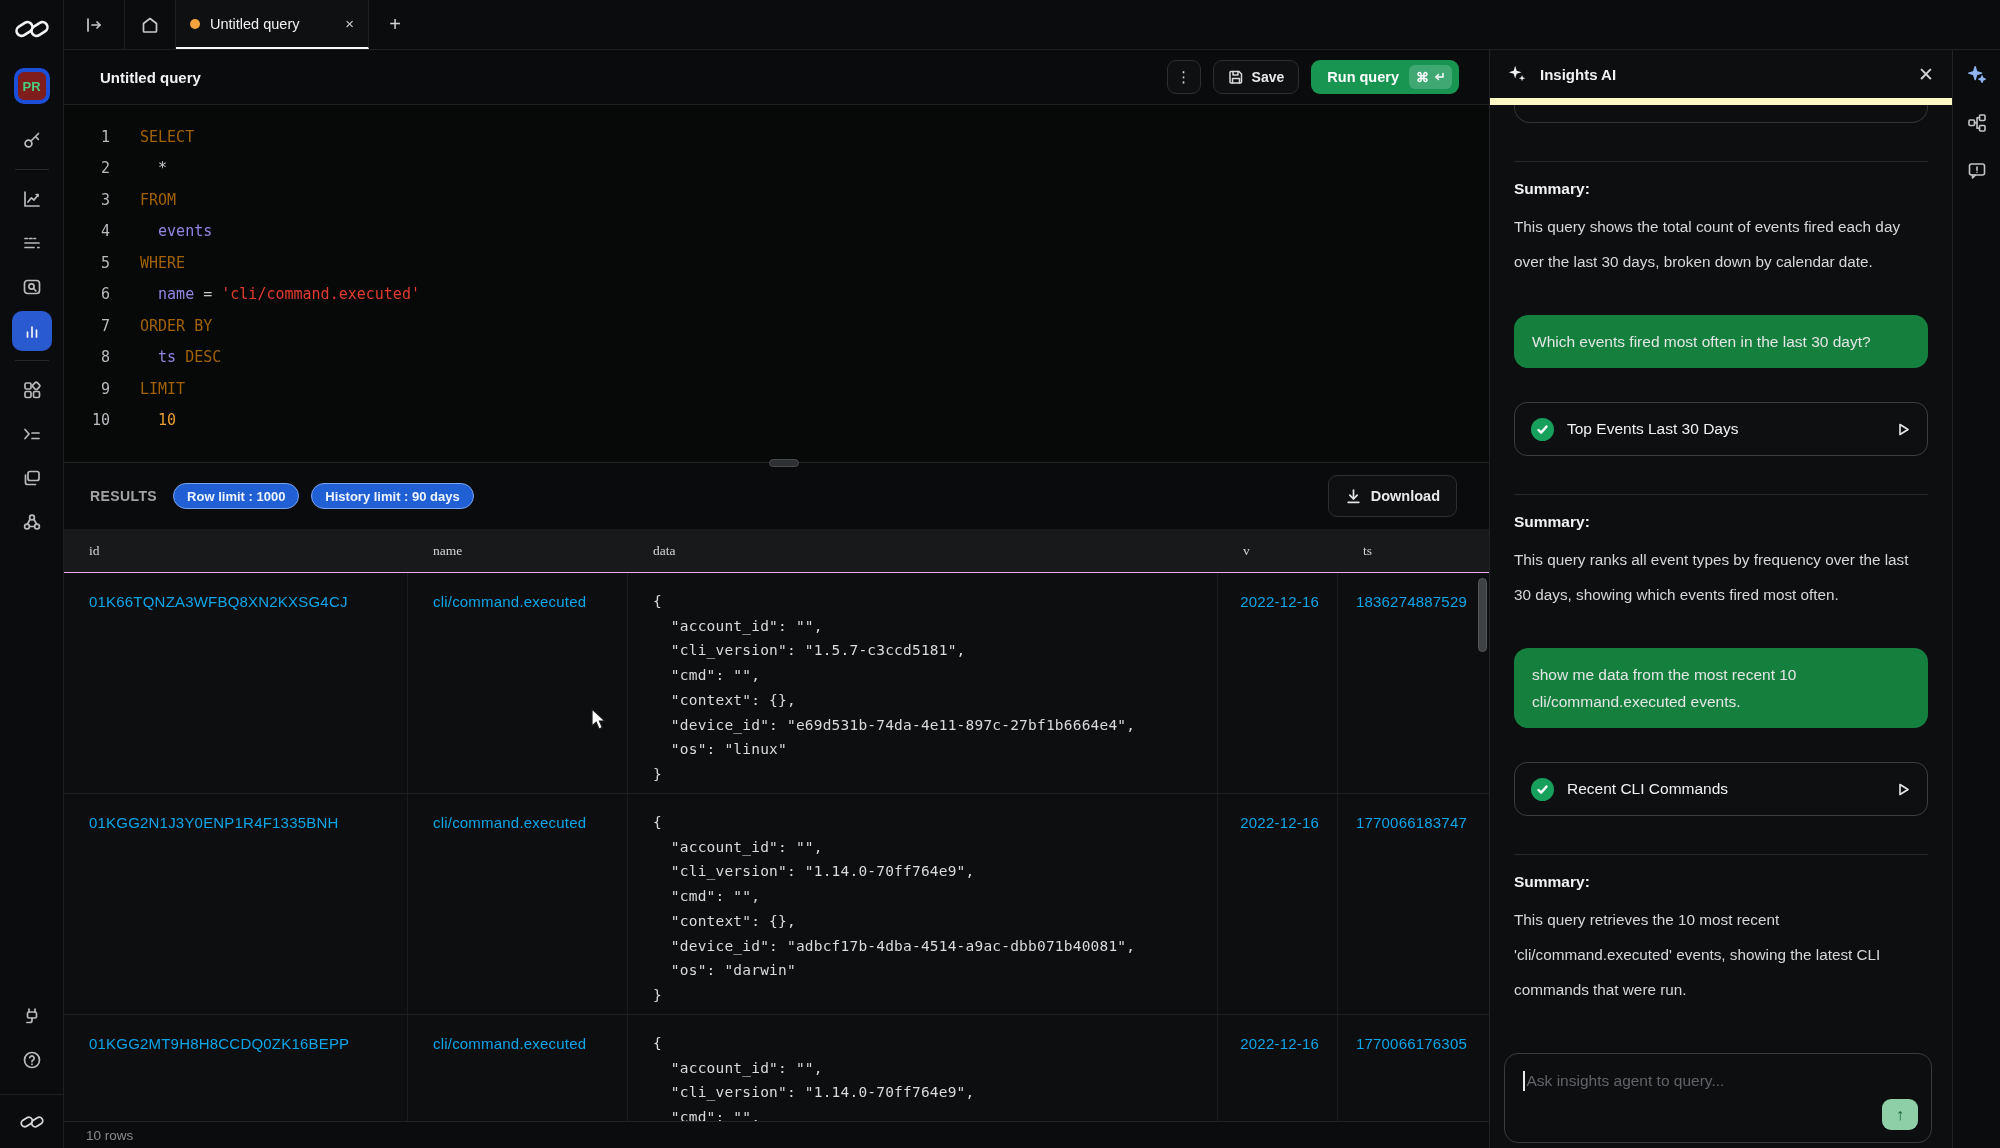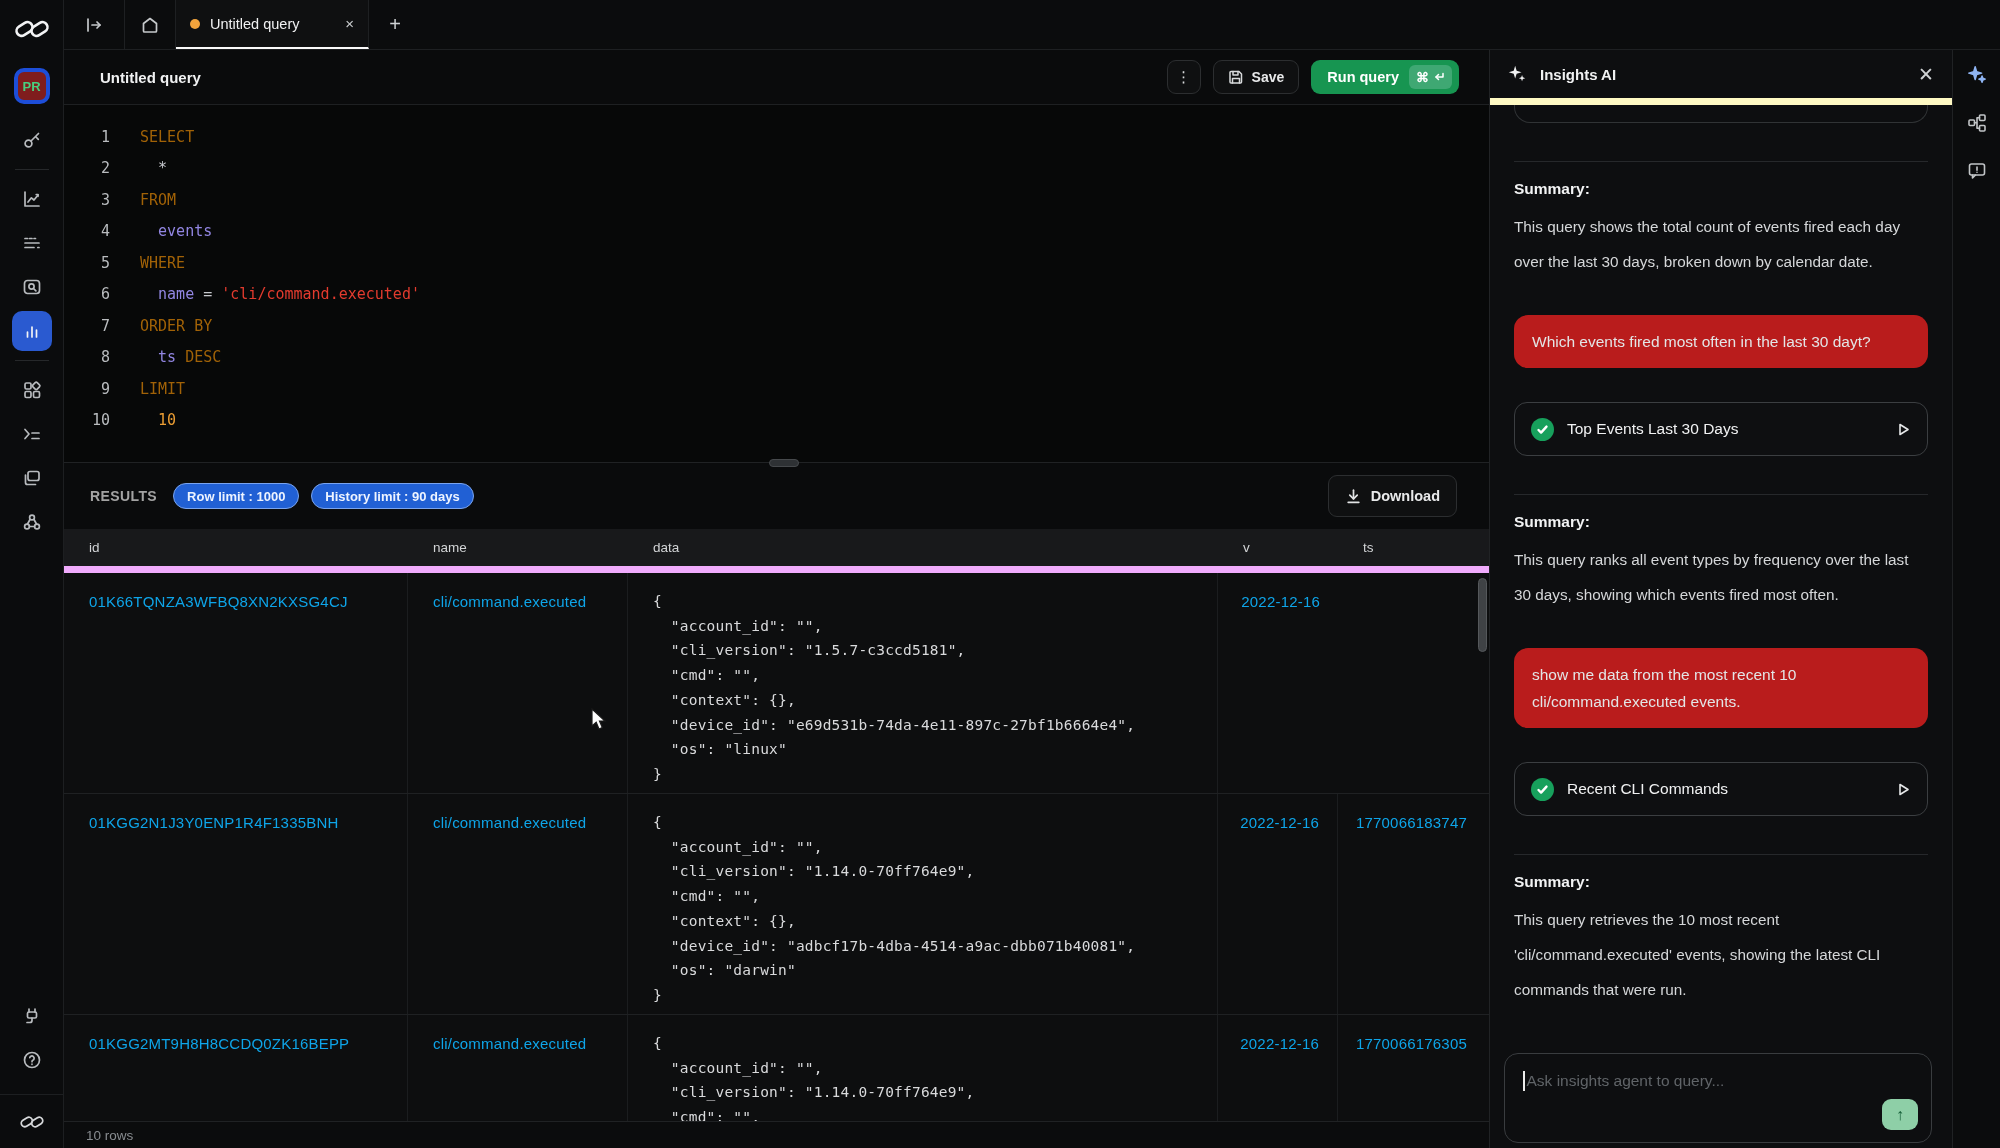--- a/index.html
+++ b/index.html
@@ -75,21 +75,21 @@
   .rheader { height:66px; flex:none; display:flex; align-items:center; padding:0 32px 0 26px; gap:12px; }
   .r-label { font-size:14px; font-weight:bold; color:#a3a3a3; letter-spacing:.4px; margin-right:4px; }
   .pill { height:26px; border-radius:14px; background:#2160d4; border:1.5px solid #79a4ef; color:#eef4ff;
     font-size:13px; font-weight:bold; display:flex; align-items:center; padding:0 13px; cursor:pointer; }
   .btn-download { margin-left:auto; height:42px; border:1px solid #2c2e30; border-radius:9px; background:#0f1011;
     color:#e8e9ea; font-size:14.5px; font-weight:600; display:flex; align-items:center; gap:9px; padding:0 16px; cursor:pointer; }
   .btn-download svg { stroke:#e2e4e5; fill:none; stroke-width:1.6; stroke-linecap:round; stroke-linejoin:round; }
 
   
   .tgrid { display:grid; grid-template-columns:344px 220px 590px 120px 139px; }
-  .thead { height:44px; flex:none; background:#18191b; border-bottom:7px solid #f0abfc; align-items:center; }
+  .thead { height:44px; flex:none; background:#18191b; border-bottom:1px solid #f0abfc; align-items:center;font-family:Liberation Serif, serif; }
   .th { font-size:13.5px; color:#d2d4d6; padding-left:25px; }
   .tbody { height:548px; flex:none; overflow:hidden; position:relative; background:#0d0e0f; }
   .trow { border-bottom:1px solid #1f2123; height:221px; overflow:hidden; cursor:default; }
   .trow:last-child { height:106px; border-bottom:none; }
   .td { padding:20px 0 0 25px; font-size:15px; color:#0ea5e9; letter-spacing:.2px; border-right:1px solid #1b1d1f; }
   .td:last-child { border-right:none; }
   .td-data { font-family:"DejaVu Sans Mono", monospace; font-size:14.5px; line-height:24.7px;
     white-space:pre; padding-top:16px; color:#d9dadc; }
   .td-v { text-align:right; padding-left:0; padding-right:18px; }
   .td-ts { text-align:right; padding-left:0; padding-right:10px; white-space:nowrap; overflow:hidden; }
@@ -102,21 +102,21 @@
   .insights { width:462px; flex:none; background:#0d0e10; display:flex; flex-direction:column; position:relative; }
   .ins-header { height:55px; flex:none; border-bottom:7px solid #fef9c3; display:flex; align-items:center;
     padding:0 18px 0 16px; gap:12px; }
   .ins-title { font-size:15px; font-weight:600; color:#f0f1f2; flex:1; }
   .ins-close { background:none; border:none; color:#cfd2d4; font-size:19px; cursor:pointer; }
   .ins-body { flex:1; overflow:hidden; padding:0 24px; }
   .partial-card { height:18px; border:1px solid #303335; border-top:none; border-radius:0 0 16px 16px; margin-bottom:38px; }
   .ins-div { border-top:1px solid #26282b; }
   .s-head { font-size:15.5px; font-weight:bold; color:#f2f3f4; margin:18px 0 11px; }
   .s-text { font-size:15.3px; line-height:35px; color:#d5d7d9; margin:0 0 36px; }
-  .u-bubble { background:#b91c1c; border-radius:14px; padding:13px 18px; font-size:15.5px; line-height:27px;
+  .u-bubble { background:#15803d; border-radius:14px; padding:13px 18px; font-size:15.5px; line-height:27px;
     color:#e3e5e6; margin:0 0 34px; }
   .a-card { height:54px; border:1px solid #3b3e41; border-radius:13px; display:flex; align-items:center;
     gap:13px; padding:0 16px; margin-bottom:38px; cursor:pointer; background:#0e0f11; }
   .chk { width:23px; height:23px; border-radius:50%; background:#17a05c; display:flex; align-items:center;
     justify-content:center; flex:none; }
   .chk svg { stroke:#fff; fill:none; stroke-width:2.4; stroke-linecap:round; stroke-linejoin:round; }
   .a-lbl { flex:1; font-size:15.5px; color:#f0f1f2; }
   .a-play { background:none; border:none; cursor:pointer; display:flex; }
   .a-play svg { stroke:#e5e7e8; fill:none; stroke-width:1.6; stroke-linejoin:round; }
   .ins-input { position:absolute; left:14px; right:20px; bottom:5px; height:90px; border:1px solid #393c3f;
@@ -380,20 +380,21 @@
     <div class="td td-name">cli/command.executed</div>
     <div class="td td-data">{
   "account_id": "",
   "cli_version": "1.5.7-c3ccd5181",
   "cmd": "",
   "context": {},
   "device_id": "e69d531b-74da-4e11-897c-27bf1b6664e4",
   "os": "linux"
 }</div>
     <div class="td td-v">2022-12-16</div>
+    <div class="td td-ts">1836274887529</div>
   </div>
 
   <div class="trow tgrid">
     <div class="td td-id">01KGG2N1J3Y0ENP1R4F1335BNH</div>
     <div class="td td-name">cli/command.executed</div>
     <div class="td td-data">{
   "account_id": "",
   "cli_version": "1.14.0-70ff764e9",
   "cmd": "",
   "context": {},

